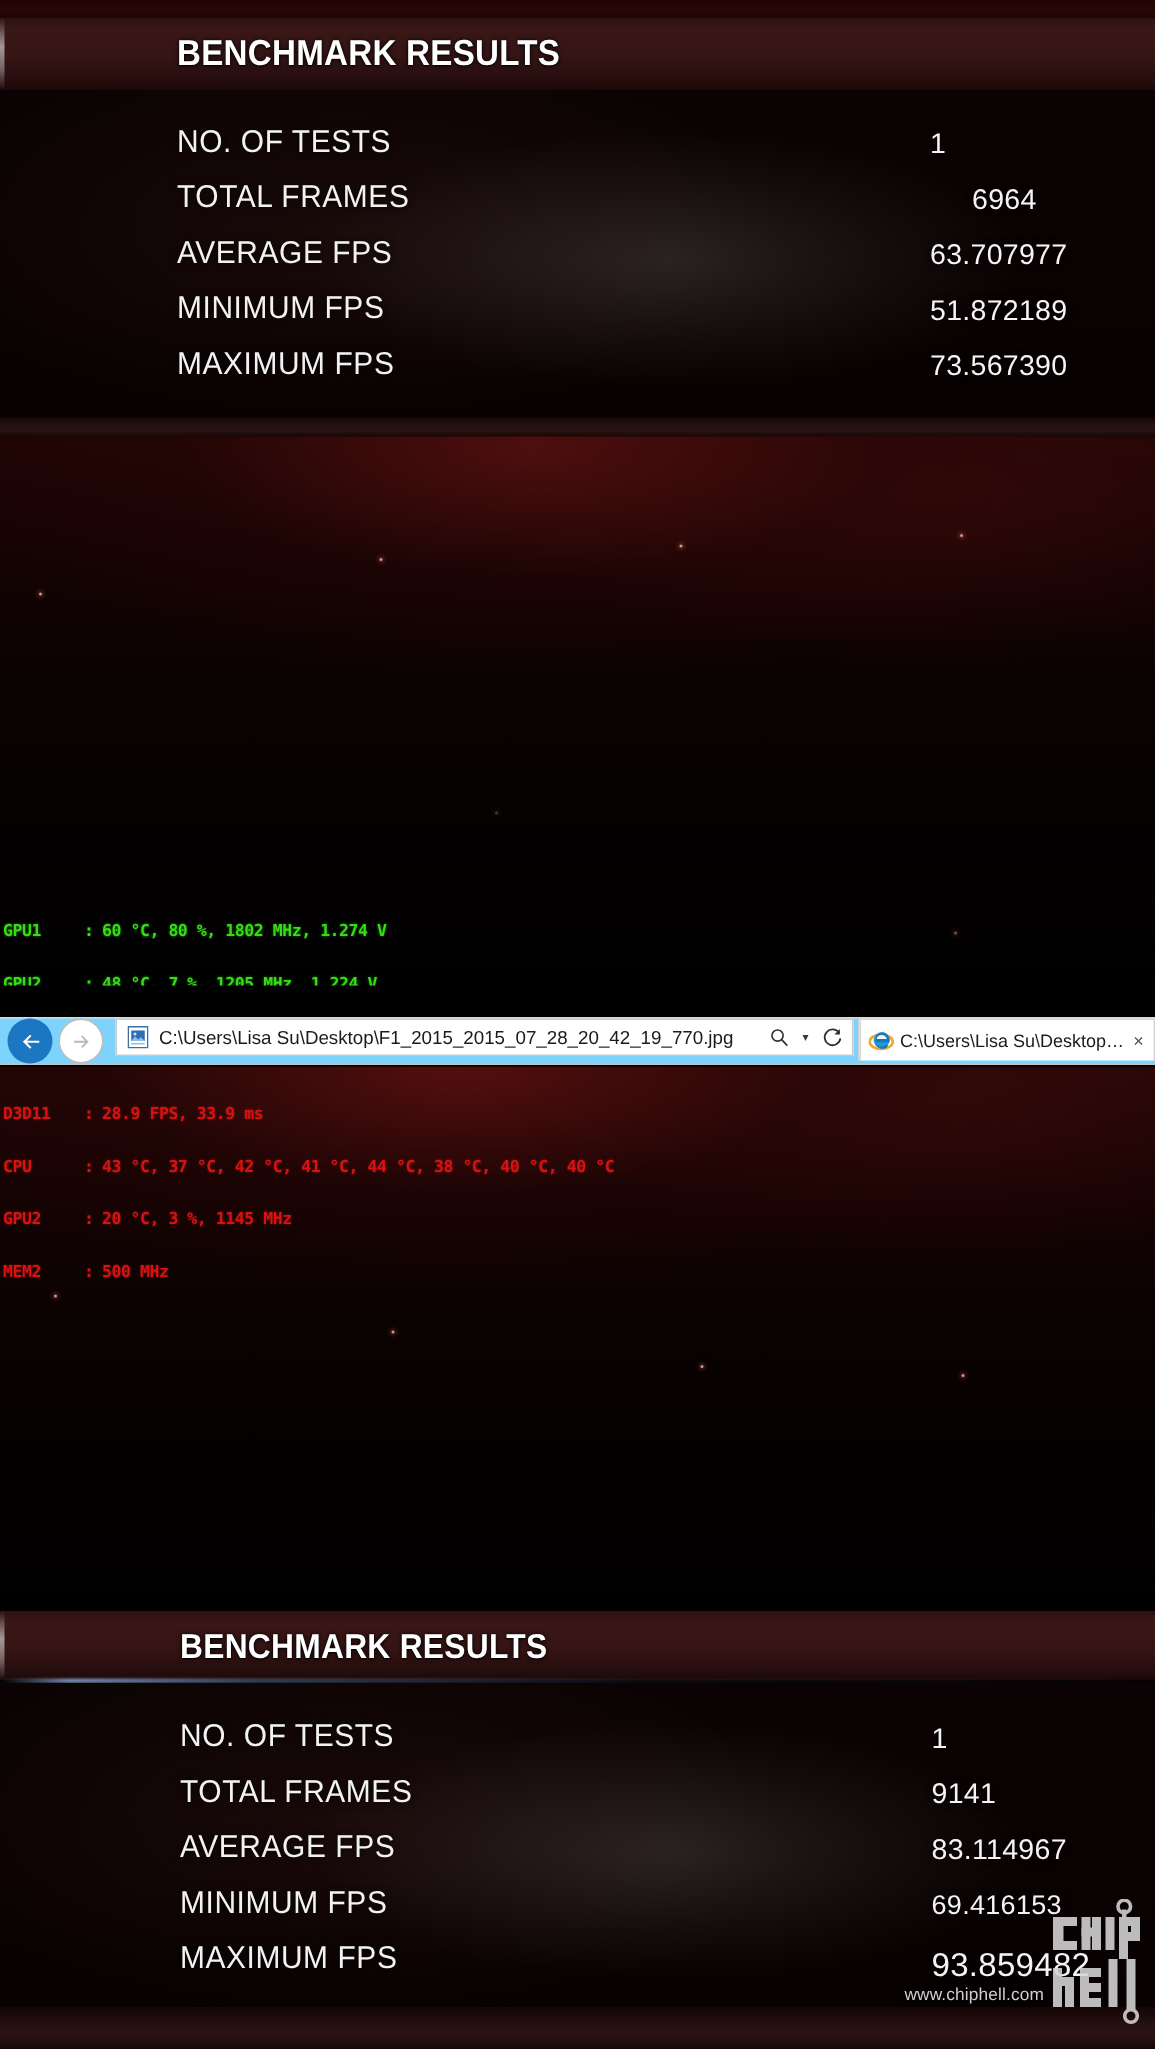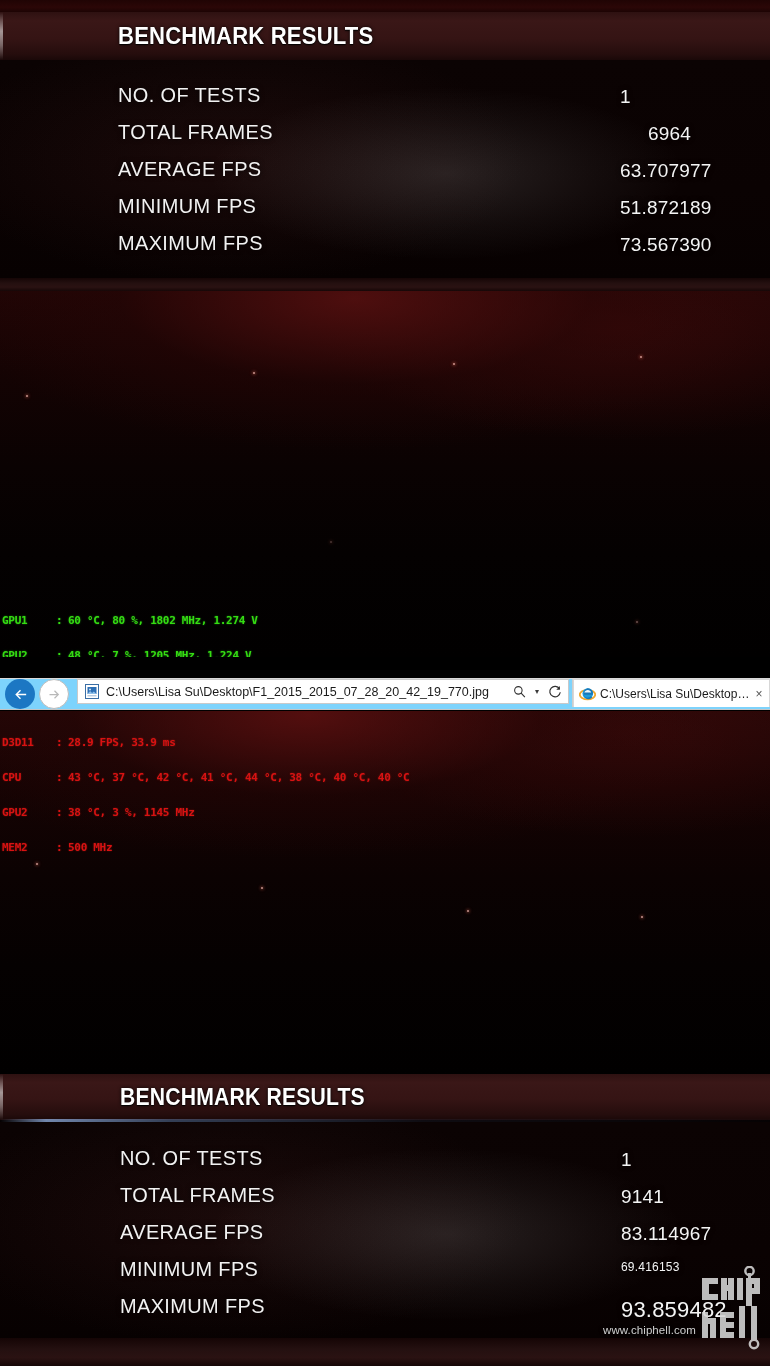--- a/index.html
+++ b/index.html
@@ -398,21 +398,21 @@
            radial-gradient(ellipse 380px 140px at 82% 6%, rgba(70,12,12,0.50) 0%, rgba(0,0,0,0) 75%),
            linear-gradient(to bottom, #230606 0%, #160303 20%, #0b0202 46%, #050101 70%, #010000 100%);">
       <div class="spark" style="left:36px;  top:152px;"></div>
       <div class="spark" style="left:261px; top:176px;"></div>
       <div class="spark" style="left:467px; top:199px;"></div>
       <div class="spark" style="left:641px; top:205px;"></div>
 
       <div class="osd osd-red" style="top:3px;">
         <div><span class="lbl">D3D11</span><span class="sep">:</span><span>28.9 FPS, 33.9 ms</span></div>
         <div><span class="lbl">CPU</span><span class="sep">:</span><span>43 °C, 37 °C, 42 °C, 41 °C, 44 °C, 38 °C, 40 °C, 40 °C</span></div>
-        <div><span class="lbl">GPU2</span><span class="sep">:</span><span>38 °C, 3 %, 1145 MHz</span></div>
+        <div><span class="lbl">GPU2</span><span class="sep">:</span><span>20 °C, 3 %, 1145 MHz</span></div>
         <div><span class="lbl">MEM2</span><span class="sep">:</span><span>500 MHz</span></div>
       </div>
     </div>
 
     <div class="hdr-band" style="top:363px; height:46px;">
       <div class="hdr-title" style="margin-left:120px; font-size:23px;">BENCHMARK RESULTS</div>
     </div>
     <div class="hdr-glow" style="top:408px;"></div>
 
     <div class="res-body" style="top:411px; height:216px;">
@@ -427,21 +427,21 @@
         <span class="res-value" style="left:621px; top:3px; font-size:19px;">9141</span>
       </div>
 
       <div class="res-row" style="top:98px;">
         <span class="res-label" style="left:120px; font-size:21px;">AVERAGE FPS</span>
         <span class="res-value" style="left:621px; top:3px; font-size:19px;">83.114967</span>
       </div>
 
       <div class="res-row" style="top:135px;">
         <span class="res-label" style="left:120px; font-size:21px;">MINIMUM FPS</span>
-        <span class="res-value" style="left:621px; top:3px; font-size:12px;">69.416153</span>
+        <span class="res-value" style="left:621px; top:3px; font-size:18px;">69.416153</span>
       </div>
 
       <div class="res-row" style="top:172px;">
         <span class="res-label" style="left:120px; font-size:21px;">MAXIMUM FPS</span>
         <span class="res-value" style="left:621px; top:3px; font-size:22px;">93.859482</span>
       </div>
     </div>
 
     <div class="panel-foot" style="top:627px; height:28px;"></div>
 

